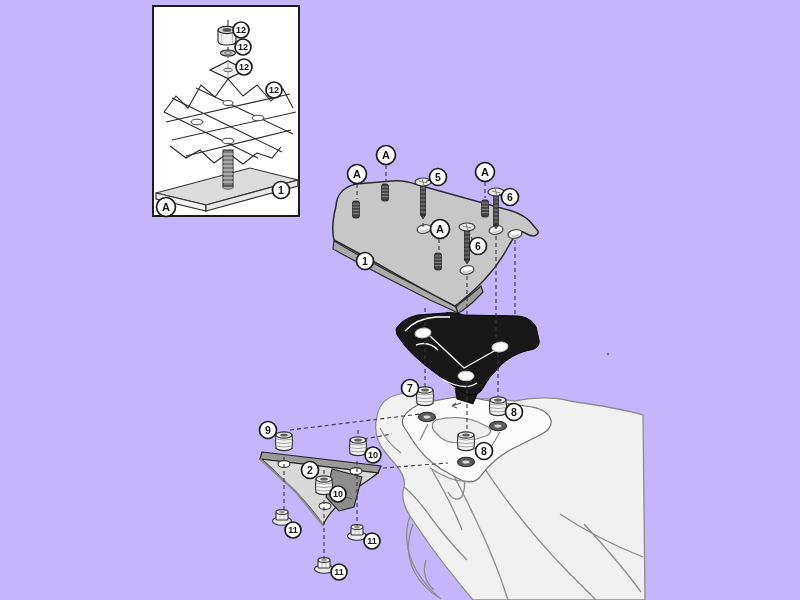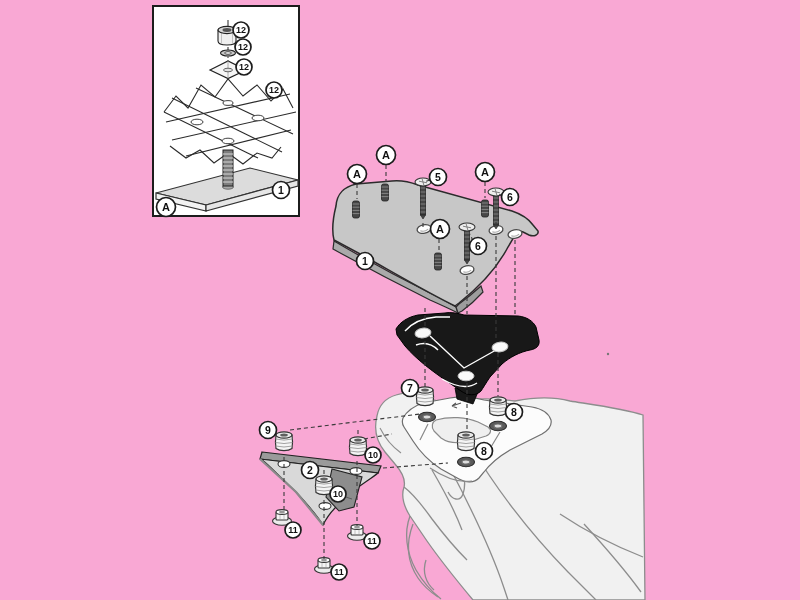--- a/index.html
+++ b/index.html
@@ -1,16 +1,16 @@
 <!DOCTYPE html>
 <html><head>
 <meta charset="utf-8">
 <style>
   html,body{margin:0;padding:0;background:#ffffff;}
-  .stage{position:relative;width:800px;height:600px;background:#f9a8d4;overflow:hidden;
+  .stage{position:relative;width:800px;height:600px;background:#c4b5fd;overflow:hidden;
          font-family:"Liberation Sans", sans-serif;}
   svg{position:absolute;left:0;top:0;}
   .callout-text{font-family:"Liberation Sans", sans-serif;font-weight:bold;fill:#111;}
 </style>
 </head>
 <body>
 
 <div class="stage">
 <svg width="800" height="600" viewBox="0 0 800 600">
 

